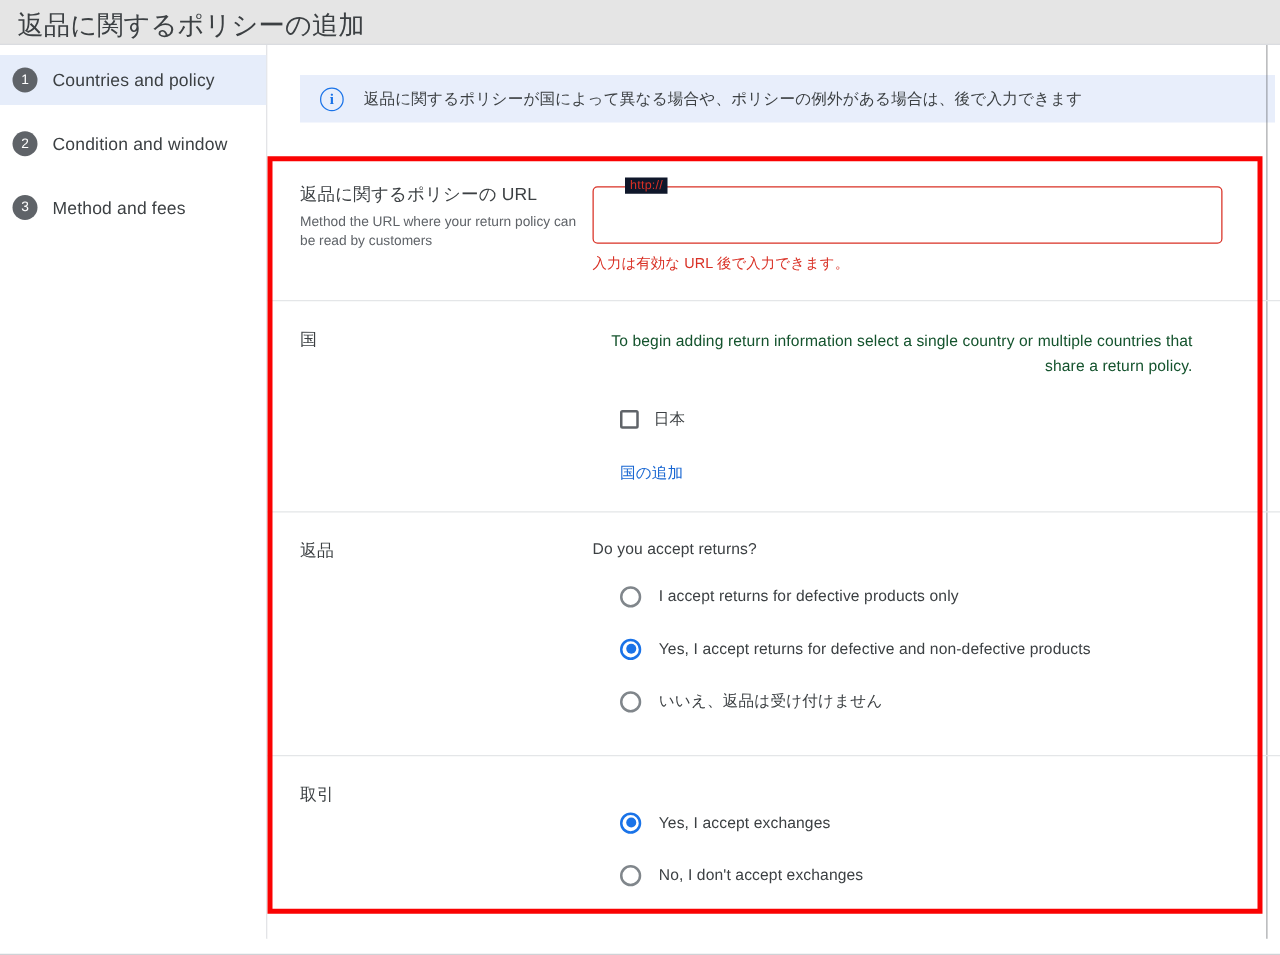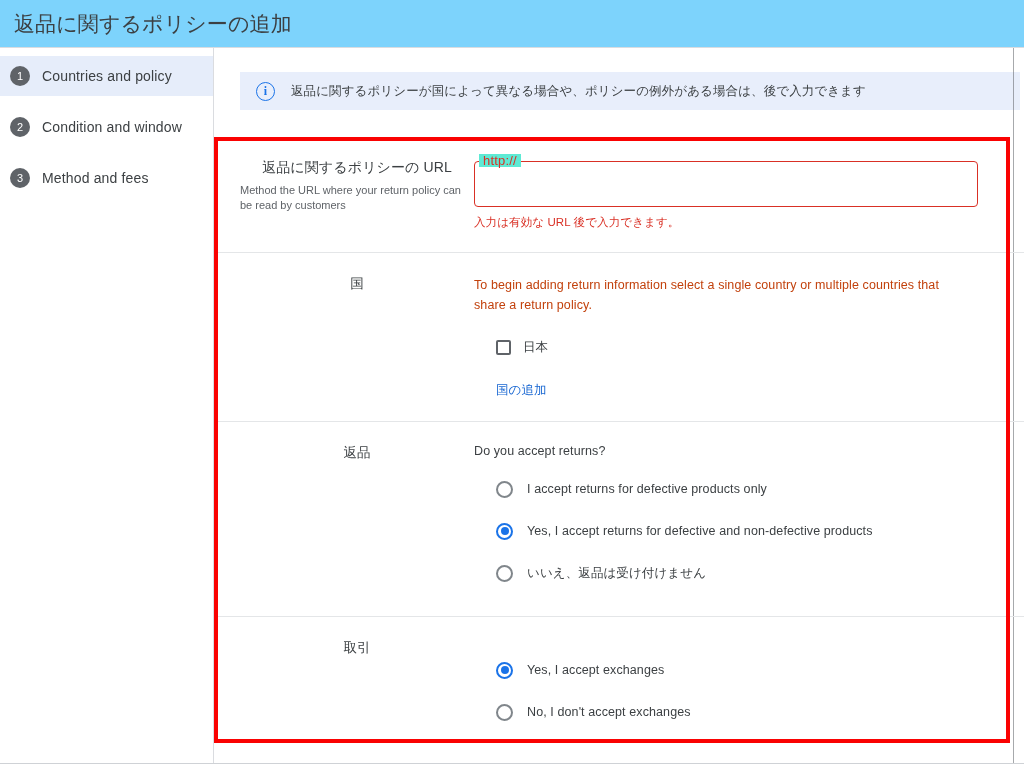--- a/index.html
+++ b/index.html
@@ -21,27 +21,27 @@
     width: 1024px;
     height: 764px;
     position: relative;
     box-sizing: border-box;
     border-bottom: 1px solid #cfd2d6;
     background: #fff;
   }
 
   
   .titlebar {
-    height: 48px;
+    height: 36px;
     box-sizing: border-box;
     border-bottom: 1px solid #dadce0;
     display: flex;
-    align-items: center;
+    align-items: flex-end;
     padding-left: 14px;
-    background: #7dd3fc;
+    background: #e5e5e5;
   }
   .titlebar .title {
     font-size: 21px;
     font-weight: 400;
     color: #3c4043;
     letter-spacing: .1px;
     line-height: 28px;
   }
 
   
@@ -171,21 +171,20 @@
     width: 260px;
     min-width: 260px;
     padding-left: 26px;
     box-sizing: border-box;
   }
   .sec-label .lbl-title {
     font-size: 14px;
     color: #3c4043;
     font-weight: 500;
     letter-spacing: .1px;
-    text-align: center;
   }
   .sec-label .lbl-title.plain {
     font-weight: 400;
     font-size: 13.5px;
   }
   .sec-label .lbl-help {
     font-size: 11px;
     color: #5f6368;
     line-height: 15px;
     margin-top: 6px;
@@ -207,24 +206,24 @@
   .urlfield .outline {
     position: absolute;
     inset: 0;
     border: 1px solid #d93025;
     border-radius: 4px;
     box-sizing: border-box;
   }
   .urlfield .notch {
     position: absolute;
     top: -7px;
-    left: 5px;
-    background: #5eead4;
+    left: 26px;
+    background: #0f172a;
     padding: 0 4px;
-    font-size: 13px;
+    font-size: 10px;
     color: #d93025;
     letter-spacing: .2px;
     line-height: 13px;
   }
   .urlfield input {
     position: absolute;
     inset: 0;
     border: none;
     outline: none;
     background: transparent;
@@ -237,24 +236,25 @@
   .field-error {
     margin-top: 8px;
     font-size: 11.5px;
     color: #d93025;
     letter-spacing: .1px;
   }
 
   
   .field-text {
     font-size: 12.5px;
-    color: #c2410c;
+    color: #14532d;
     line-height: 20px;
     max-width: 480px;
     letter-spacing: .1px;
+    text-align: right;
   }
 
   
   .checkrow {
     display: flex;
     align-items: center;
     gap: 12px;
     margin-top: 24px;
     padding-left: 22px;
   }

